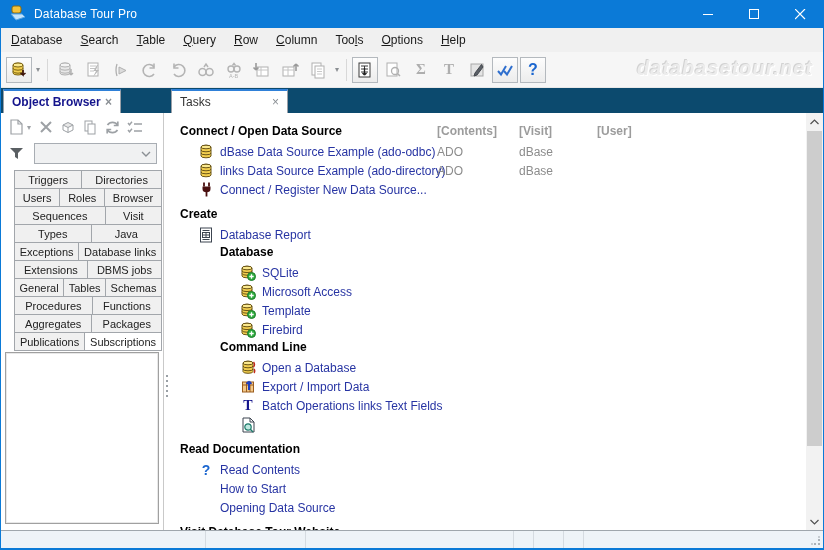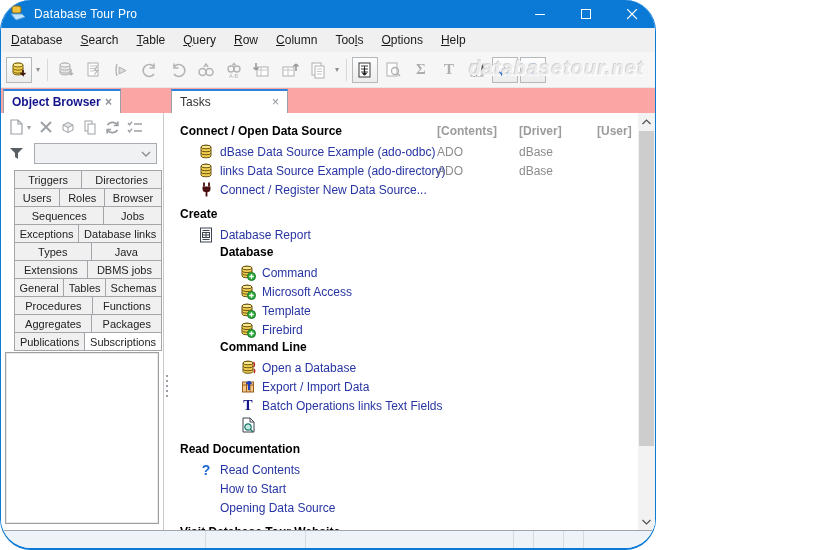--- a/index.html
+++ b/index.html
@@ -1,40 +1,40 @@
 <!DOCTYPE html>
 <html><head>
 <meta charset="utf-8">
 <style>
   * { margin:0; padding:0; box-sizing:border-box; }
   body { font-family:"Liberation Sans","DejaVu Sans",sans-serif; background:#fff; }
-  .window { width:656px; height:550px; position:relative; background:#fff;
+  .window { width:824px; height:550px; position:relative; background:#fff;
             border-left:1px solid #0b7ad7; border-right:1px solid #0b7ad7; border-bottom:2px solid #0b7ad7;
-            overflow:hidden;border-radius:31px; }
+            overflow:hidden; }
   
   .titlebar { height:28px; background:#0b7ad7; display:flex; align-items:center; color:#fff; }
   .app-icon { width:18px; height:18px; margin:0 7px 0 8px; display:inline-flex; }
   .title { font-size:12px; color:#fff; letter-spacing:.2px; }
   .win-controls { margin-left:auto; display:flex; height:100%; }
   .win-btn { width:46px; height:100%; display:flex; align-items:center; justify-content:center; cursor:pointer; }
   
   .menubar { height:24px; background:#f0f0f0; display:flex; align-items:center; font-size:12px; color:#1a1a1a; padding-left:1px; }
   .menu-item { padding:4px 9px; cursor:default; }
   
   .toolbar { height:36px; background:#f6f6f6; display:flex; align-items:center; padding:0 4px; position:relative; border-bottom:1px solid #e8e8e8; }
   .tb-btn { width:26px; height:26px; display:flex; align-items:center; justify-content:center; margin:0 1px; border:1px solid transparent; }
   .tb-framed { border:1px solid #b4b9be; background:linear-gradient(#fdfdfd,#ececec); }
   .tb-caret { width:10px; height:26px; display:flex; align-items:center; justify-content:center; font-size:8px; color:#8b8f93; }
   .tb-sep { width:1px; height:22px; background:#d8d8d8; margin:0 4px; }
   .tb-glyph-dis { font-size:15px; font-weight:bold; color:#aeaeae; font-family:"Liberation Serif","DejaVu Serif",serif; }
   .tb-help { font-size:16px; font-weight:bold; color:#1b66cf; }
   .watermark { position:absolute; right:10px; top:5px; font-size:20px; font-style:italic; font-weight:bold;
                color:#ececec; text-shadow:-1px -1px 0 #d2d2d2, 1px 1px 0 #ffffff; letter-spacing:1px; }
   
-  .tabstrip { height:25px; background:#fca5a5; display:flex; align-items:flex-end; }
+  .tabstrip { height:25px; background:#0c4a6e; display:flex; align-items:flex-end; }
   .doc-tab { height:24px; display:flex; align-items:center; background:#fff; border:1px solid #9aa0a8;
              border-top:2px solid #2f80d8; border-bottom:none; padding:0 6px 0 8px; font-size:12px; }
   .doc-tab .tab-close { margin-left:auto; color:#8a8f94; font-size:12px; padding:0 2px; cursor:pointer; }
   .ob-tab { width:118px; margin-left:2px; color:#14148c; font-weight:bold; }
   .tasks-tab { width:117px; margin-left:50px; color:#333; }
   
   .main { height:417px; display:flex; }
   .left-pane { width:163px; position:relative; border-right:1px solid #c9c9c9; background:#fff; }
   .splitter { width:6px; background:#fff; position:relative; }
   .grip-dot { width:2px; height:2px; background:#9aa0a6; position:absolute; left:2px; }
@@ -312,29 +312,29 @@
           <span class="cat-tab">Triggers</span>
           <span class="cat-tab">Directories</span>
         </div>
         <div class="cat-row">
           <span class="cat-tab">Users</span>
           <span class="cat-tab">Roles</span>
           <span class="cat-tab">Browser</span>
         </div>
         <div class="cat-row">
           <span class="cat-tab">Sequences</span>
-          <span class="cat-tab">Jobs</span>
+          <span class="cat-tab">Visit</span>
+        </div>
+        <div class="cat-row">
+          <span class="cat-tab">Types</span>
+          <span class="cat-tab">Java</span>
         </div>
         <div class="cat-row">
           <span class="cat-tab">Exceptions</span>
           <span class="cat-tab">Database links</span>
-        </div>
-        <div class="cat-row">
-          <span class="cat-tab">Types</span>
-          <span class="cat-tab">Java</span>
         </div>
         <div class="cat-row">
           <span class="cat-tab">Extensions</span>
           <span class="cat-tab">DBMS jobs</span>
         </div>
         <div class="cat-row">
           <span class="cat-tab">General</span>
           <span class="cat-tab">Tables</span>
           <span class="cat-tab">Schemas</span>
         </div>
@@ -361,21 +361,21 @@
       <span class="grip-dot" style="top:277px"></span>
       <span class="grip-dot" style="top:282px"></span>
     </div>
 
     <div class="tasks-pane">
       <div class="tasks-content">
 
         <div class="sec-h">
           <span>Connect / Open Data Source</span>
           <span class="col col-h col-if">[Contents]</span>
-          <span class="col col-h col-dr">[Driver]</span>
+          <span class="col col-h col-dr">[Visit]</span>
           <span class="col col-h col-us">[User]</span>
         </div>
 
         <div class="task-row l1">
           <span class="ticon">
             <svg width="14" height="15" viewBox="0 0 14 15">
                 <path d="M2 3 A5 1.8 0 0 1 12 3 V12 A5 1.8 0 0 1 2 12 Z" fill="#f2ce4e" stroke="#6b5618"></path>
                 <ellipse cx="7" cy="3" rx="5" ry="1.8" fill="#fbe98e" stroke="#6b5618"></ellipse>
                 <path d="M2 6 A5 1.8 0 0 0 12 6 M2 9 A5 1.8 0 0 0 12 9" fill="none" stroke="#6b5618"></path>
               </svg>
@@ -428,21 +428,21 @@
         <div class="task-row l2">
           <span class="ticon">
             <svg width="16" height="16" viewBox="0 0 16 16">
                 <path d="M2 3 A5 1.8 0 0 1 12 3 V11 A5 1.8 0 0 1 2 11 Z" fill="#f2ce4e" stroke="#6b5618"></path>
                 <ellipse cx="7" cy="3" rx="5" ry="1.8" fill="#fbe98e" stroke="#6b5618"></ellipse>
                 <path d="M2 5.8 A5 1.8 0 0 0 12 5.8 M2 8.4 A5 1.8 0 0 0 12 8.4" fill="none" stroke="#6b5618"></path>
                 <circle cx="11.5" cy="11.5" r="4" fill="#2fae3f" stroke="#1d7a2a"></circle>
                 <path d="M11.5 9.3 v4.4 M9.3 11.5 h4.4" stroke="#fff" stroke-width="1.3"></path>
               </svg>
           </span>
-          <span class="task-link">Command</span>
+          <span class="task-link">SQLite</span>
         </div>
         <div class="task-row l2">
           <span class="ticon">
             <svg width="16" height="16" viewBox="0 0 16 16">
                 <path d="M2 3 A5 1.8 0 0 1 12 3 V11 A5 1.8 0 0 1 2 11 Z" fill="#f2ce4e" stroke="#6b5618"></path>
                 <ellipse cx="7" cy="3" rx="5" ry="1.8" fill="#fbe98e" stroke="#6b5618"></ellipse>
                 <path d="M2 5.8 A5 1.8 0 0 0 12 5.8 M2 8.4 A5 1.8 0 0 0 12 8.4" fill="none" stroke="#6b5618"></path>
                 <circle cx="11.5" cy="11.5" r="4" fill="#2fae3f" stroke="#1d7a2a"></circle>
                 <path d="M11.5 9.3 v4.4 M9.3 11.5 h4.4" stroke="#fff" stroke-width="1.3"></path>
               </svg>

